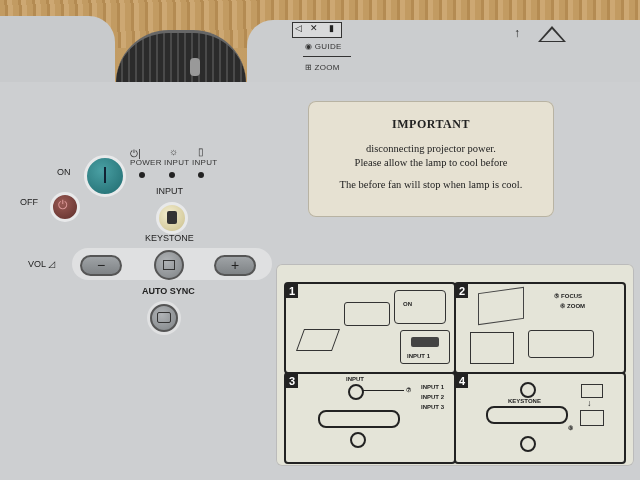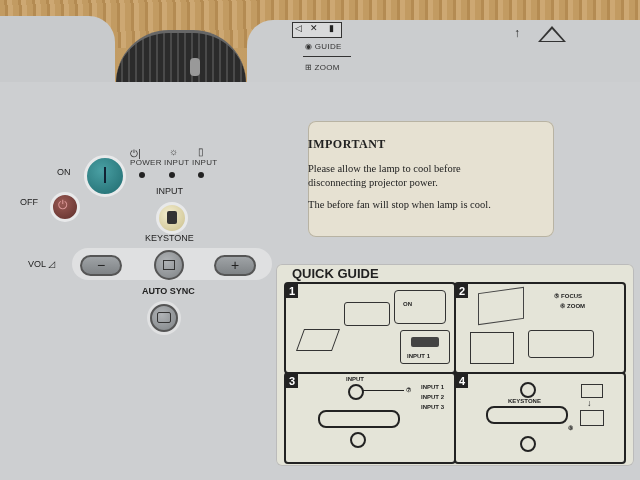--- a/index.html
+++ b/index.html
@@ -13,22 +13,22 @@
   .panel { position:absolute; left:0; top:82px; width:640px; height:398px; background:#cdcfd1; }
   .lens-ring { position:absolute; left:116px; top:30px; width:130px; height:50px;
                background: repeating-linear-gradient(90deg,#2b2b2b 0 5px,#4a4a4a 5px 7px);
                border-radius:60px 60px 0 0; border-top:3px solid #666; }
   .lens-knob { position:absolute; left:190px; top:58px; width:10px; height:18px; background:#999; border-radius:4px; }
   .focus-box { position:absolute; left:292px; top:22px; width:48px; height:14px; border:1px solid #333; background:#d9dadb; }
   .focus-box span { font-size:9px; color:#222; position:absolute; top:0; }
   .lbl { position:absolute; font-size:8px; color:#333; letter-spacing:0.3px; }
   .lbl-med { position:absolute; font-size:9px; color:#222; }
   .important { position:absolute; left:308px; top:101px; width:246px; height:116px; background:#e6e1d2;
-               border-radius:8px; box-shadow:0 0 0 1px #b8b3a3 inset; color:#222;
-               font-family:"Liberation Serif", serif;margin-top:20px; }
+               border-radius:8px; box-shadow:0 0 0 1px #b8b3a3 inset; text-align:center; color:#222;
+               font-family:"Liberation Serif", serif; }
   .important .title { font-weight:bold; font-size:12px; margin-top:16px; letter-spacing:0.5px; }
   .important .line { font-size:10.5px; line-height:14px; }
   .btn { position:absolute; border-radius:50%; }
   .led { position:absolute; width:6px; height:6px; border-radius:50%; background:#222; }
   .oval { position:absolute; border-radius:14px; background:linear-gradient(#9fa3a6,#7f8386); border:2px solid #555;
           color:#222; font-size:14px; text-align:center; line-height:17px; }
   .guide { position:absolute; left:276px; top:264px; width:358px; height:202px; background:#e4e4d8;
            border-radius:6px; box-shadow:0 0 0 1px #bbb inset; }
   .guide-title { position:absolute; left:16px; top:2px; font-weight:bold; font-size:13px; color:#222; }
   .gbox { position:absolute; border:2px solid #222; border-radius:4px; }
@@ -91,28 +91,27 @@
 </div>
 <div class="oval" style="left:214px;top:255px;width:38px;height:17px;">+</div>
 <div class="lbl-med" style="left:142px;top:286px;font-weight:bold;">AUTO SYNC</div>
 <div class="btn" style="left:150px;top:304px;width:24px;height:24px;background:radial-gradient(circle at 40% 35%,#b0b3b6,#7f8386);border:2px solid #555;box-shadow:0 0 0 3px #e0e1e2;">
   <div style="position:absolute;left:5px;top:6px;width:12px;height:9px;border:1px solid #333;border-radius:2px;"></div>
 </div>
 
 <div class="important">
   <div class="title">IMPORTANT</div>
   <div style="height:10px;"></div>
+  <div class="line">disconnecting projector power.</div>
   <div class="line">Please allow the lamp to cool before</div>
-  <div class="line">disconnecting projector power.</div>
   <div style="height:8px;"></div>
   <div class="line">The before fan will stop when lamp is cool.</div>
 </div>
 
 <div class="guide">
-  <div class="guide-title">QUICK GUIDE</div>
 
   <div class="gbox" style="left:8px;top:18px;width:168px;height:88px;">
     <div class="num">1</div>
     <div style="position:absolute;left:14px;top:45px;width:34px;height:20px;border:1px solid #333;transform:skewX(-20deg);"></div>
     <div style="position:absolute;left:58px;top:18px;width:44px;height:22px;border:1px solid #333;border-radius:3px;"></div>
     <div style="position:absolute;left:108px;top:6px;width:50px;height:32px;border:1px solid #333;border-radius:4px;">
       <span class="tiny" style="left:8px;top:10px;">ON</span>
     </div>
     <div style="position:absolute;left:114px;top:46px;width:48px;height:32px;border:1px solid #333;border-radius:3px;">
       <div style="position:absolute;left:10px;top:6px;width:28px;height:10px;background:#444;border-radius:2px;"></div>

